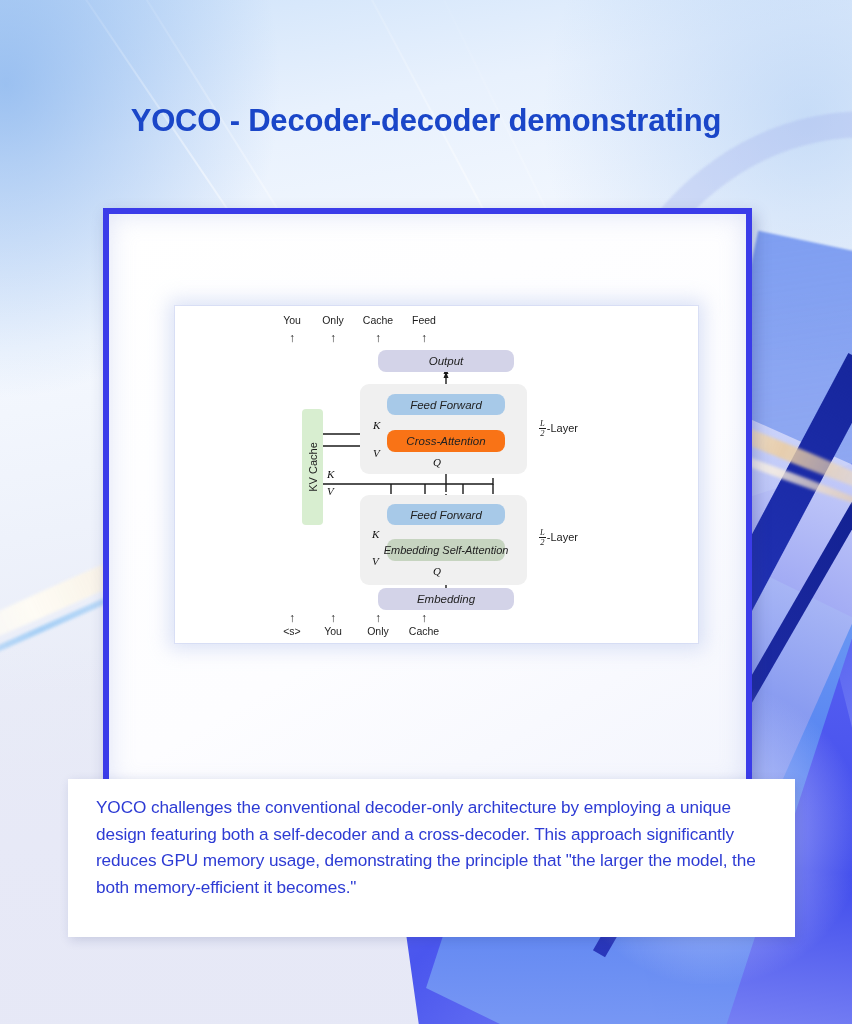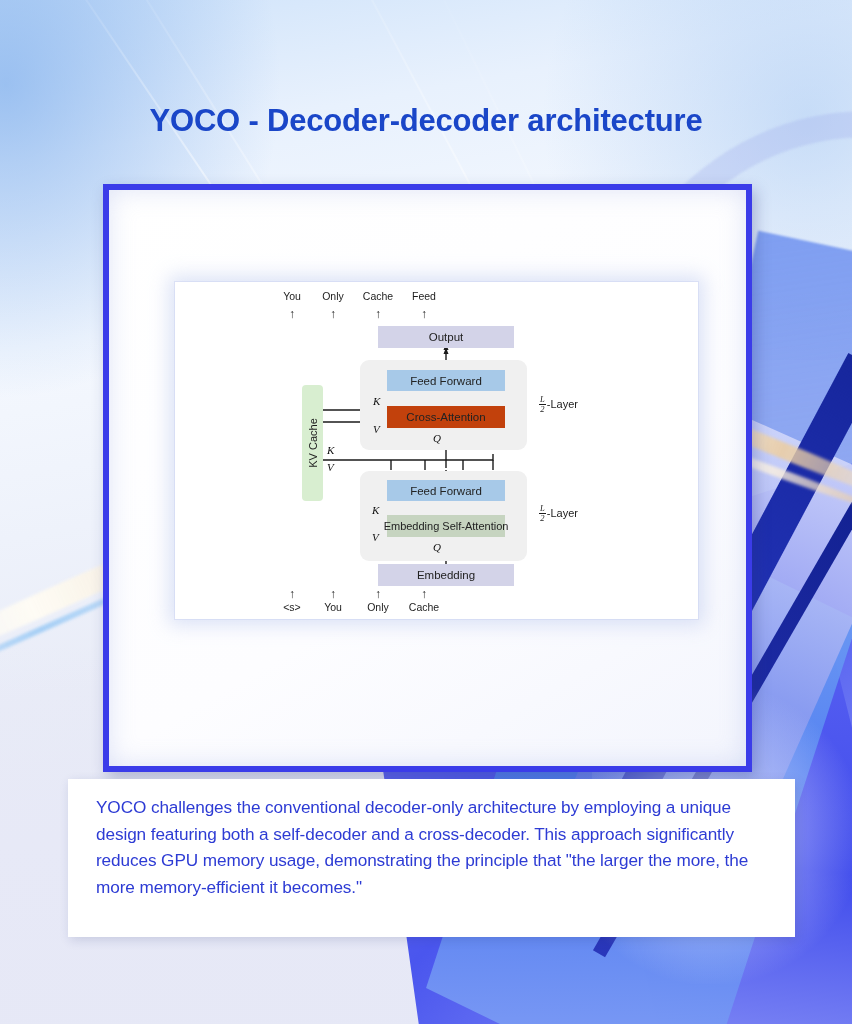--- a/index.html
+++ b/index.html
@@ -209,21 +209,21 @@
     font-size: 31px;
     font-weight: bold;
     color: #1a46c8;
     letter-spacing: -0.2px;
     white-space: nowrap;
   }
 
   
   #figure-card {
     position: absolute;
-    left: 103px; top: 184px;
+    left: 103px; top: 208px;
     width: 649px; height: 588px;
     border: 6px solid #3b3ce9;
     background: #ffffff;
     box-shadow: 4px 6px 14px rgba(40,50,120,0.28);
   }
   #figure-card-inner {
     position: absolute;
     inset: 0;
     background: linear-gradient(150deg, #ffffff 0%, #fdfdff 60%, #f3f5fd 100%);
     box-shadow: inset 0 0 26px rgba(150,165,225,0.30);
@@ -246,22 +246,23 @@
   }
   #diagram svg { display: block; }
 
   .dg-box {
     position: absolute;
     display: flex;
     align-items: center;
     justify-content: center;
     font-size: 11.5px;
     color: #222;
-    border-radius: 0;
+    border-radius: 8px;
     white-space: nowrap;
+    font-style: italic;
   }
   .dg-group {
     position: absolute;
     background: #f0f0f0;
     border-radius: 9px;
   }
   .dg-token {
     position: absolute;
     font-size: 10.5px;
     color: #1d1d1d;
@@ -359,21 +360,21 @@
   <div class="poly p-pale"></div>
   <div class="poly p-darkstripe"></div>
   <div class="poly p-darkstripe2"></div>
   <div class="poly p-glow"></div>
 
   <div class="ribbon r-right"></div>
   <div class="ribbon r-right2"></div>
   <div class="ribbon r-left"></div>
   <div class="ribbon r-left2"></div>
 
-  <div id="title">YOCO - Decoder-decoder architecture</div>
+  <div id="title">YOCO - Decoder-decoder demonstrating</div>
 
   <div id="figure-card">
     <div id="figure-card-inner"></div>
 
     <div id="diagram-panel">
       <div id="diagram">
 
         <svg width="523" height="337" viewBox="0 0 523 337">
           <defs>
             <marker id="ah" markerWidth="7" markerHeight="7" refX="6.2" refY="2.6" orient="auto" markerUnits="userSpaceOnUse">
@@ -420,21 +421,21 @@
 
         <div class="dg-token" style="left:94px;  top:25px; width:46px; font-size:12px;">↑</div>
         <div class="dg-token" style="left:135px; top:25px; width:46px; font-size:12px;">↑</div>
         <div class="dg-token" style="left:177px; top:25px; width:52px; font-size:12px;">↑</div>
         <div class="dg-token" style="left:224px; top:25px; width:50px; font-size:12px;">↑</div>
 
         <div class="dg-box" style="left:203px; top:44px; width:136px; height:22px; background:#d3d3e8;">Output</div>
 
         <div class="dg-group" style="left:185px; top:78px; width:167px; height:90px;"></div>
         <div class="dg-box" style="left:212px; top:88px; width:118px; height:21px; background:#a7c9e8;">Feed Forward</div>
-        <div class="dg-box" style="left:212px; top:124px; width:118px; height:22px; background:#c2410c;text-align:right;">Cross-Attention</div>
+        <div class="dg-box" style="left:212px; top:124px; width:118px; height:22px; background:#f97316;text-align:right;">Cross-Attention</div>
 
         <div class="dg-group" style="left:185px; top:189px; width:167px; height:90px;"></div>
         <div class="dg-box" style="left:212px; top:198px; width:118px; height:21px; background:#a7c9e8;">Feed Forward</div>
         <div class="dg-box" style="left:212px; top:233px; width:118px; height:22px; background:#c6d4c0; font-size:11px;">Embedding Self-Attention</div>
 
         <div class="dg-box" style="left:203px; top:282px; width:136px; height:22px; background:#d3d3e8;">Embedding</div>
 
         <div class="dg-token" style="left:94px;  top:305px; width:46px; font-size:12px;">↑</div>
         <div class="dg-token" style="left:135px; top:305px; width:46px; font-size:12px;">↑</div>
         <div class="dg-token" style="left:177px; top:305px; width:52px; font-size:12px;">↑</div>
@@ -474,16 +475,16 @@
             <span class="den">2</span>
           </span>
           <span>-Layer</span>
         </div>
 
       </div>
     </div>
   </div>
 
   <div id="caption-card">
-    <div id="caption-text">YOCO challenges the conventional decoder-only architecture by employing a unique design featuring both a self-decoder and a cross-decoder. This approach significantly reduces GPU memory usage, demonstrating the principle that "the larger the more, the more memory-efficient it becomes."</div>
+    <div id="caption-text">YOCO challenges the conventional decoder-only architecture by employing a unique design featuring both a self-decoder and a cross-decoder. This approach significantly reduces GPU memory usage, demonstrating the principle that "the larger the model, the both memory-efficient it becomes."</div>
   </div>
 
 </div>
 
 </body></html>

